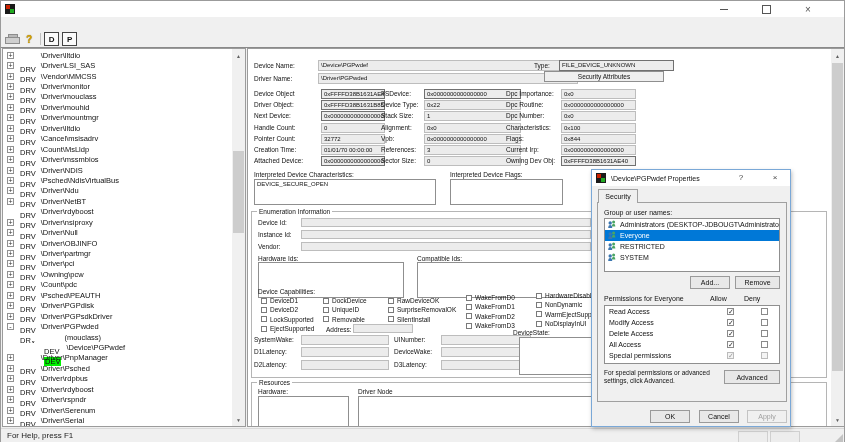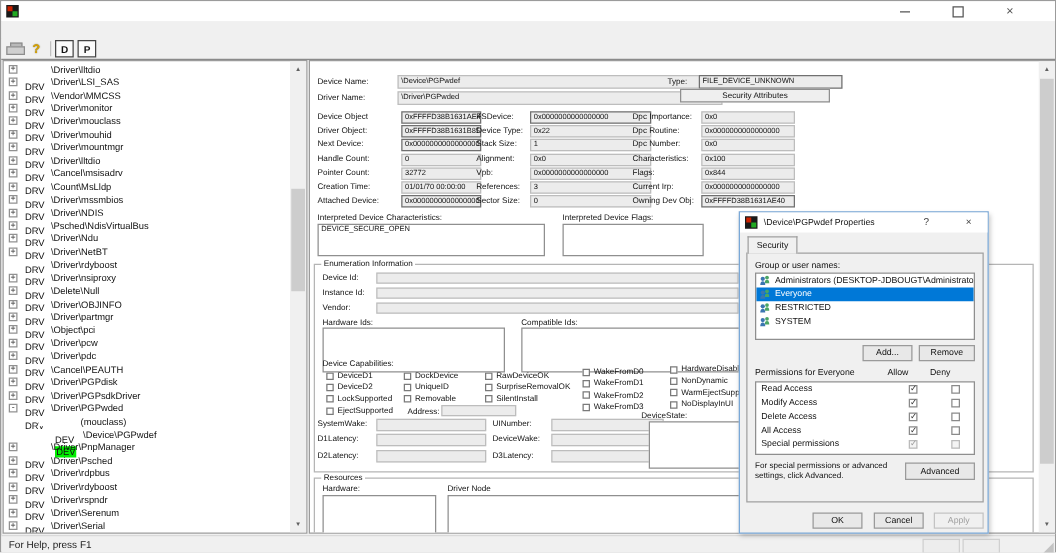--- a/index.html
+++ b/index.html
@@ -224,51 +224,51 @@
         <span class="tname">\Driver\rdyboost</span>
       </div>
         <div class="trow">
         <span class="texp">+</span>
         <span class="tpre">DRV</span>
         <span class="tname">\Driver\nsiproxy</span>
       </div>
         <div class="trow">
         <span class="texp">+</span>
         <span class="tpre">DRV</span>
-        <span class="tname">\Delete\Null</span>
+        <span class="tname">\Driver\Null</span>
       </div>
         <div class="trow">
         <span class="texp">+</span>
         <span class="tpre">DRV</span>
         <span class="tname">\Driver\OBJINFO</span>
       </div>
         <div class="trow">
         <span class="texp">+</span>
         <span class="tpre">DRV</span>
         <span class="tname">\Driver\partmgr</span>
       </div>
         <div class="trow">
         <span class="texp">+</span>
         <span class="tpre">DRV</span>
-        <span class="tname">\Object\pci</span>
-      </div>
-        <div class="trow">
-        <span class="texp">+</span>
-        <span class="tpre">DRV</span>
-        <span class="tname">\Driver\pcw</span>
-      </div>
-        <div class="trow">
-        <span class="texp">+</span>
-        <span class="tpre">DRV</span>
-        <span class="tname">\Driver\pdc</span>
-      </div>
-        <div class="trow">
-        <span class="texp">+</span>
-        <span class="tpre">DRV</span>
-        <span class="tname">\Cancel\PEAUTH</span>
+        <span class="tname">\Driver\pci</span>
+      </div>
+        <div class="trow">
+        <span class="texp">+</span>
+        <span class="tpre">DRV</span>
+        <span class="tname">\Owning\pcw</span>
+      </div>
+        <div class="trow">
+        <span class="texp">+</span>
+        <span class="tpre">DRV</span>
+        <span class="tname">\Count\pdc</span>
+      </div>
+        <div class="trow">
+        <span class="texp">+</span>
+        <span class="tpre">DRV</span>
+        <span class="tname">\Psched\PEAUTH</span>
       </div>
         <div class="trow">
         <span class="texp">+</span>
         <span class="tpre">DRV</span>
         <span class="tname">\Driver\PGPdisk</span>
       </div>
         <div class="trow">
         <span class="texp">+</span>
         <span class="tpre">DRV</span>
         <span class="tname">\Driver\PGPsdkDriver</span>

